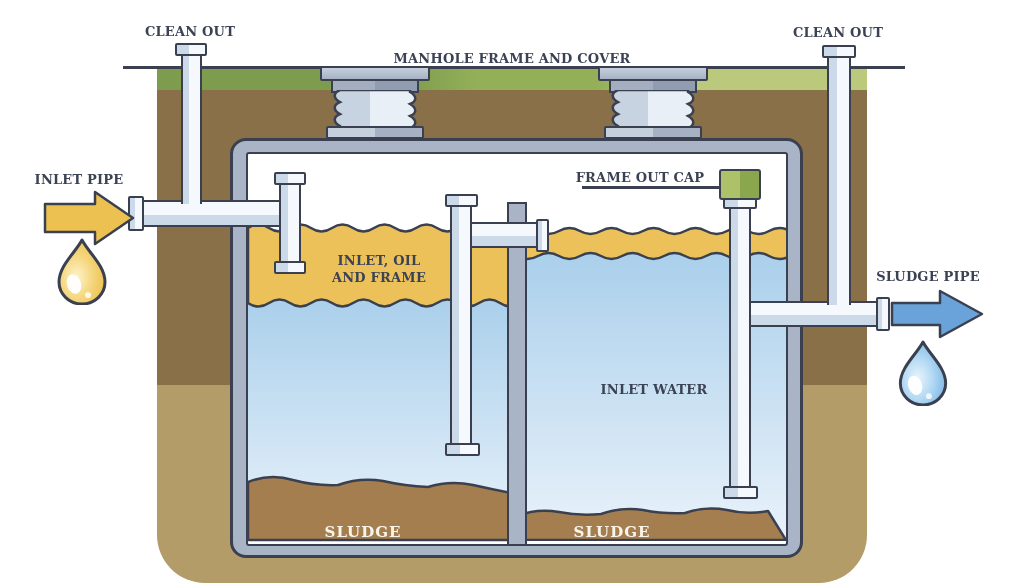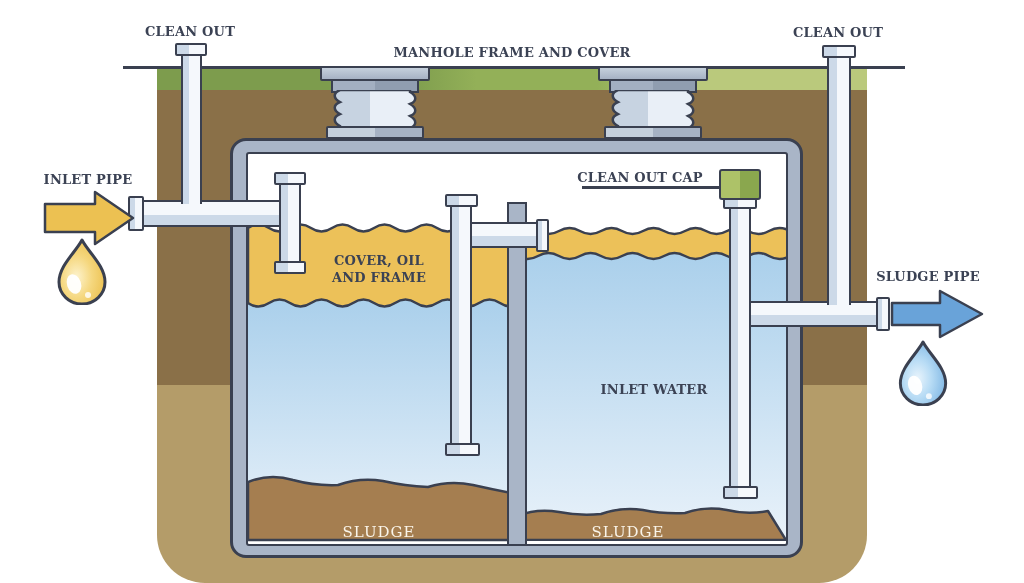--- a/index.html
+++ b/index.html
@@ -15,22 +15,22 @@
   .nb-b{border-bottom:none;}
   .nb-l{border-left:none;}
   .nb-r{border-right:none;}
   
   .mh-flange{background:linear-gradient(180deg,var(--mh-flange-light),var(--mh-flange-dark));border-radius:2px;}
   .mh-frame{background:linear-gradient(90deg,var(--mh-frame-light) 0 50%,var(--mh-frame-dark) 50%);}
   .mh-bflange{background:linear-gradient(90deg,var(--mh-flange-light) 0 50%,var(--mh-flange-dark) 50%);border-radius:2px;}
   
   .lbl{color:var(--text);font-weight:bold;font-size:13px;letter-spacing:.2px;white-space:nowrap;
        transform:translateX(-50%);text-align:center;line-height:17px;}
-  .lbl-white{color:var(--label-white);font-weight:normal;font-size:15px;letter-spacing:1px;white-space:nowrap;
-       transform:translateX(-50%);margin-left:16px;}
+  .lbl-white{color:var(--label-white);font-weight:bold;font-size:15px;letter-spacing:1px;white-space:nowrap;
+       transform:translateX(-50%);}
   .greencap{background:linear-gradient(90deg,var(--cap-green-light) 0 50%,var(--cap-green-dark) 50%);border-radius:3px;}
   .leader{background:var(--outline);}
   svg{display:block;}
 </style>
 </head>
 <body>
 
 <div id="canvas">
 
   <div class="abs" style="left:157px;top:88px;width:710px;height:495px;border-radius:0 0 48px 48px;
@@ -146,26 +146,26 @@
         <stop offset="40%" style="stop-color:#b8dcf5"></stop>
         <stop offset="100%" style="stop-color:var(--droplet-blue-deep)"></stop>
       </radialGradient>
     </defs>
     <path d="M25,2 C32,15 48,28 48,44 A23,22 0 1 1 2,44 C2,28 18,15 25,2 Z" fill="url(#gb)" style="stroke:var(--outline);stroke-width:3;stroke-linejoin:round;"></path>
     <ellipse cx="17" cy="46" rx="7" ry="10" transform="rotate(-18 17 46)" fill="#ffffff" opacity="0.95"></ellipse>
     <circle cx="31" cy="57" r="3" fill="#ffffff" opacity="0.8"></circle>
   </svg>
 
   <div class="abs lbl" style="left:190px;top:23px;">CLEAN OUT</div>
-  <div class="abs lbl" style="left:512px;top:44px;">MANHOLE FRAME AND COVER</div>
+  <div class="abs lbl" style="left:512px;top:50px;">MANHOLE FRAME AND COVER</div>
   <div class="abs lbl" style="left:838px;top:24px;">CLEAN OUT</div>
-  <div class="abs lbl" style="left:88px;top:171px;">INLET PIPE</div>
-  <div class="abs lbl" style="left:640px;top:169px;">CLEAN OUT CAP</div>
+  <div class="abs lbl" style="left:79px;top:171px;">INLET PIPE</div>
+  <div class="abs lbl" style="left:640px;top:169px;">FRAME OUT CAP</div>
   <div class="abs lbl" style="left:928px;top:268px;">SLUDGE PIPE</div>
   <div class="abs lbl" style="left:379px;top:252px;">
-    <div>COVER, OIL</div>
+    <div>INLET, OIL</div>
     <div>AND FRAME</div>
   </div>
   <div class="abs lbl" style="left:654px;top:381px;">INLET WATER</div>
   <div class="abs lbl-white" style="left:363px;top:523px;">SLUDGE</div>
   <div class="abs lbl-white" style="left:612px;top:523px;">SLUDGE</div>
 
 </div>
 
 </body></html>

